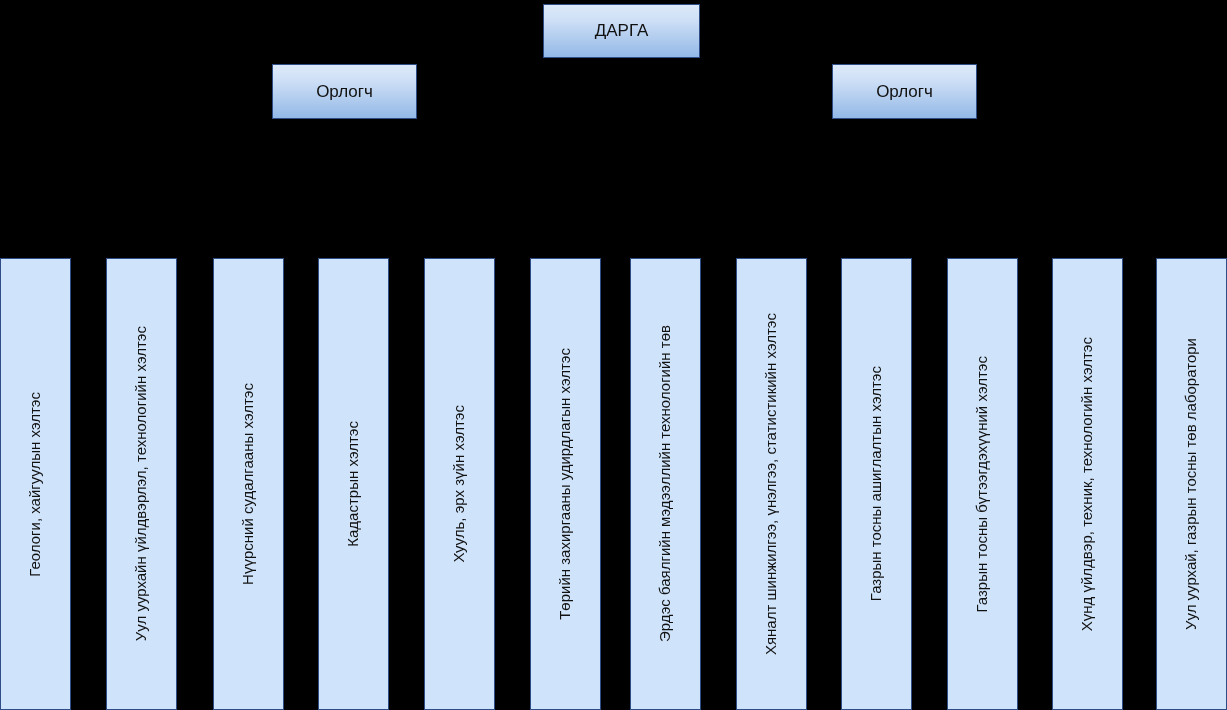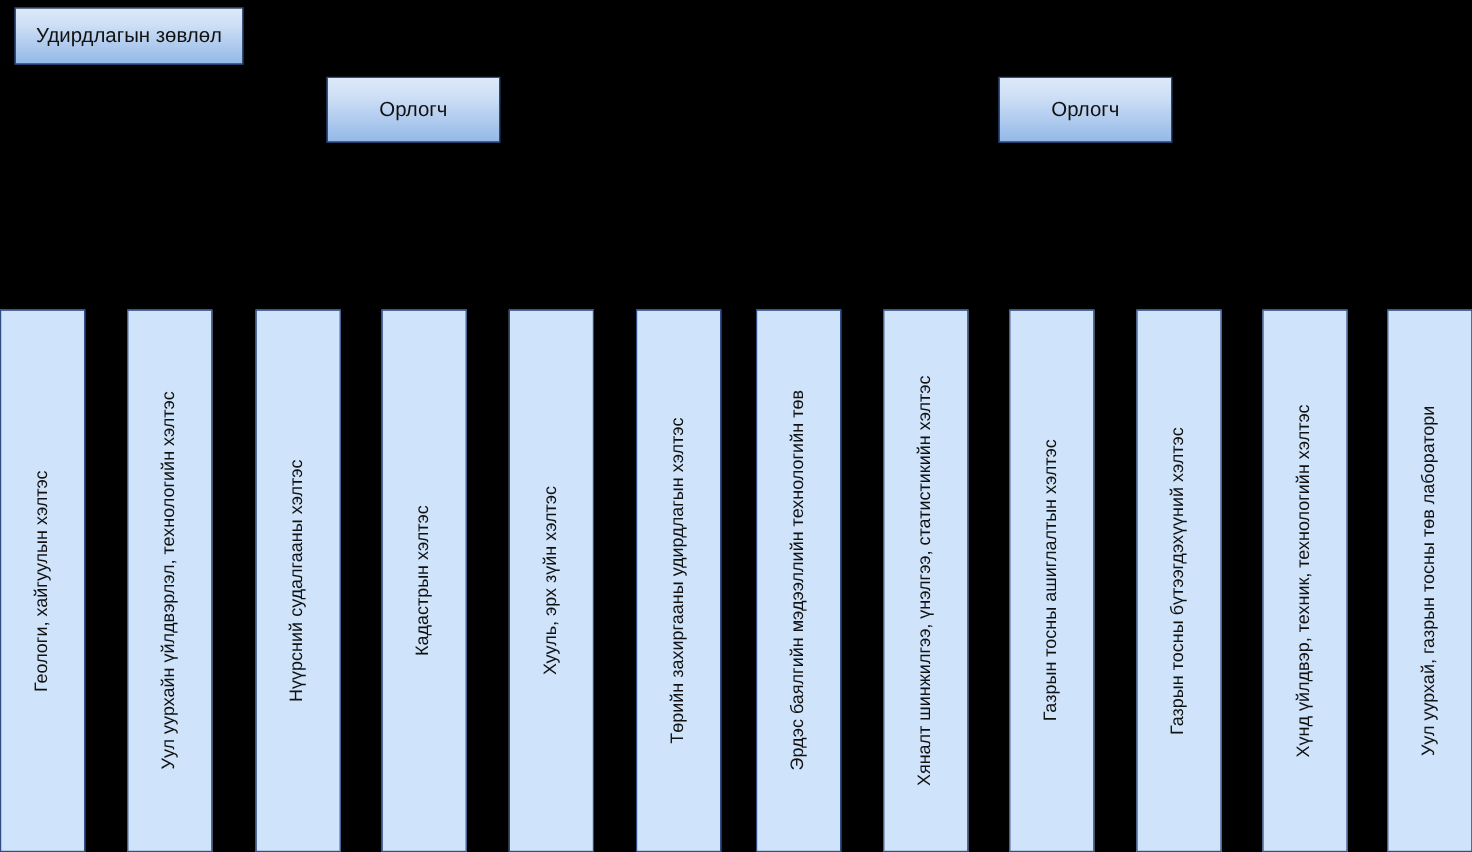--- a/index.html
+++ b/index.html
@@ -63,24 +63,24 @@
     white-space: normal;
     max-height: 100%;
     display: block;
   }
 </style>
 </head>
 <body>
 
 <div id="chart-root">
 
-  <div class="exec-box two-line" style="left:12px; top:6px; width:191px; height:48px;">
-    <span>Удирдлагын зөвлөл</span>
+
+  <div class="exec-box" style="left:543px; top:4px; width:157px; height:54px;">
+    <span>ДАРГА</span>
   </div>
-
 
   <div class="exec-box" style="left:272px; top:64px; width:145px; height:55px;">
     <span>Орлогч</span>
   </div>
 
   <div class="exec-box" style="left:832px; top:64px; width:145px; height:55px;">
     <span>Орлогч</span>
   </div>
 
   <div class="dept-box" style="left:0px; top:258px; width:71px; height:452px;">

